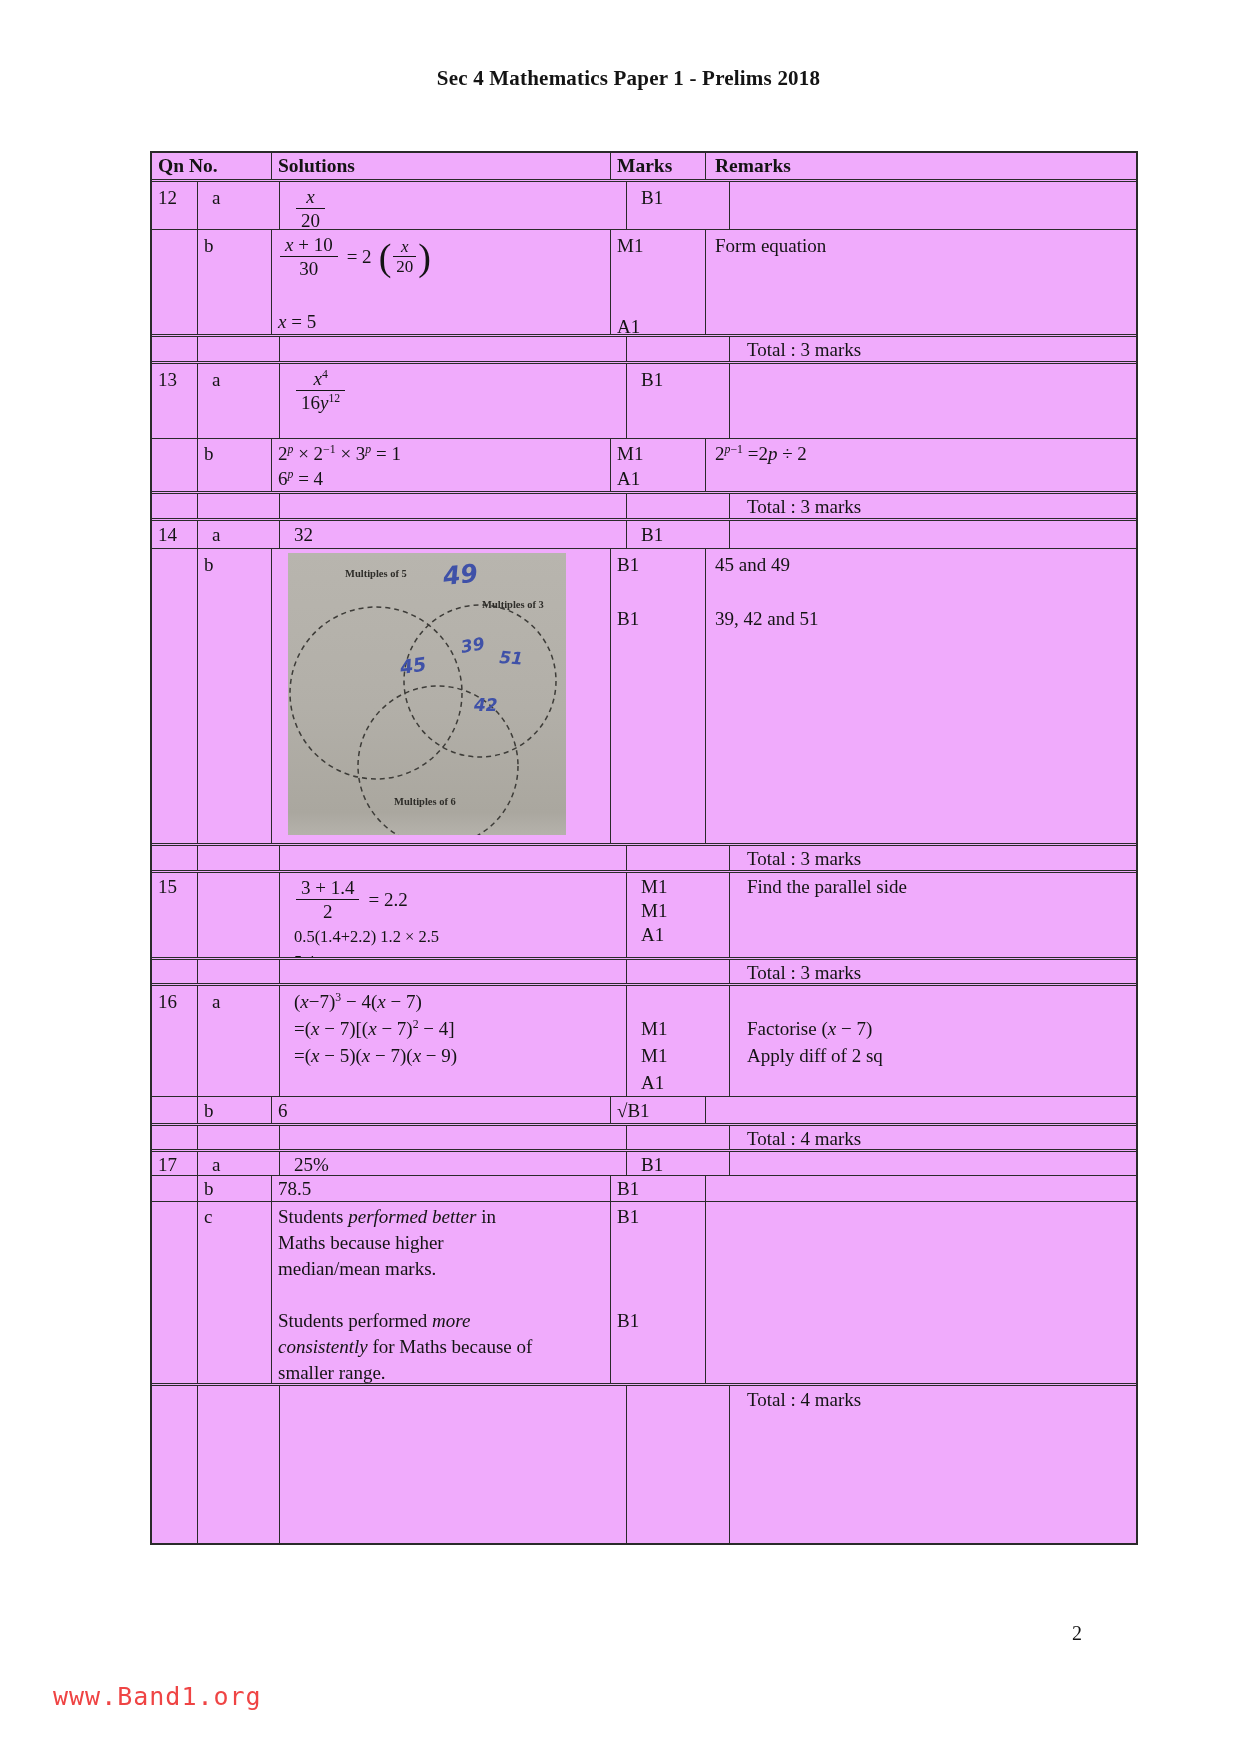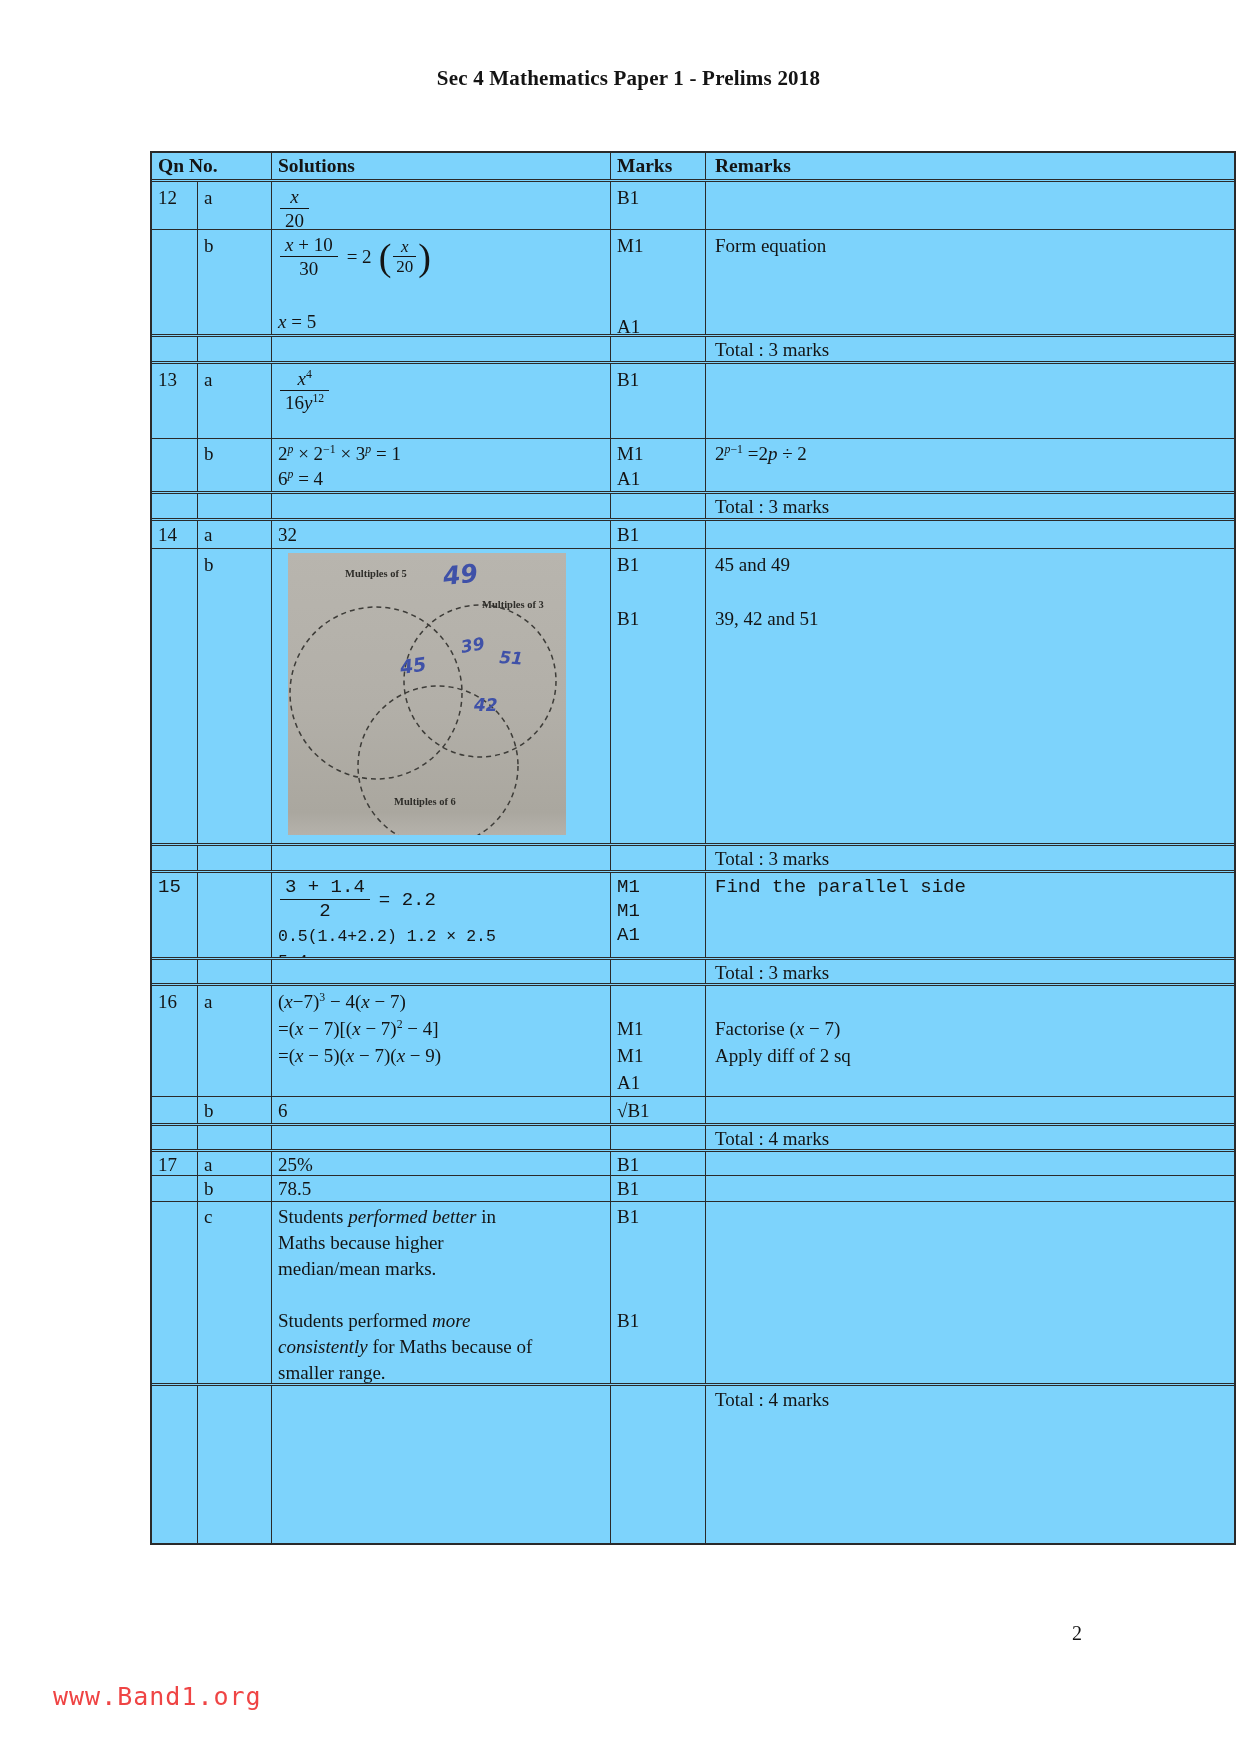--- a/index.html
+++ b/index.html
@@ -7,26 +7,26 @@
     width:1239px;height:1754px;position:relative;
     font-family:"Liberation Serif",serif;color:#141414;
     -webkit-font-smoothing:antialiased;
   }
   .page-title{
     position:absolute;left:156px;top:66px;width:945px;
     text-align:center;font-size:21px;font-weight:bold;letter-spacing:.2px;
   }
   
   .mtable{
-    position:absolute;left:150px;top:151px;width:1086px;
-    border:2px solid #2a2a2a;box-sizing:border-box;background:#7dd3fc;
+    position:absolute;left:150px;top:151px;width:988px;
+    border:2px solid #2a2a2a;box-sizing:border-box;background:#f0abfc;
   }
   .row{display:flex;border-top:1px solid #2a2a2a;box-sizing:border-box;overflow:hidden;}
   .row:first-child{border-top:none;}
-  .row.thick{border-top:3px double #2a2a2a;}
+  .row.thick{border-top:3px double #2a2a2a;gap:8px;}
   .c{border-right:1px solid #2a2a2a;box-sizing:border-box;padding:2px 6px;overflow:hidden;font-size:19px;}
   .c:last-child{border-right:none;}
   .cq{width:46px;}
   .cn{width:74px;}
   .cs{width:339px;}
   .cm{width:95px;}
   .cr{flex:1;padding-left:9px;}
   .hdr{height:26px;}
   .hdr .c{font-weight:bold;font-size:19.5px;line-height:21px;}
   .ch1{width:120px;}
@@ -217,21 +217,21 @@
     </div>
     <div class="row thick" style="height: 27px; --lh: 22px;">
       <div class="c cq"></div>
       <div class="c cn"></div>
       <div class="c cs"></div>
       <div class="c cm"></div>
       <div class="c cr">
         <div class="ln">Total : 3 marks</div>
       </div>
     </div>
-    <div class="row thick" style="height: 87px; font-family: Liberation Mono, monospace; --lh: 24px;">
+    <div class="row thick" style="height: 87px; --lh: 24px;">
       <div class="c cq">
         <div class="ln">15</div>
       </div>
       <div class="c cn"></div>
       <div class="c cs">
         <div class="ln"><span class="frac">
             <span class="fnum">3 + 1.4</span>
             <span class="fden">2</span>
           </span><span class="op">= 2.2</span></div>
         <div class="ln"><span class="sm">0.5(1.4+2.2) 1.2 × 2.5</span></div>

